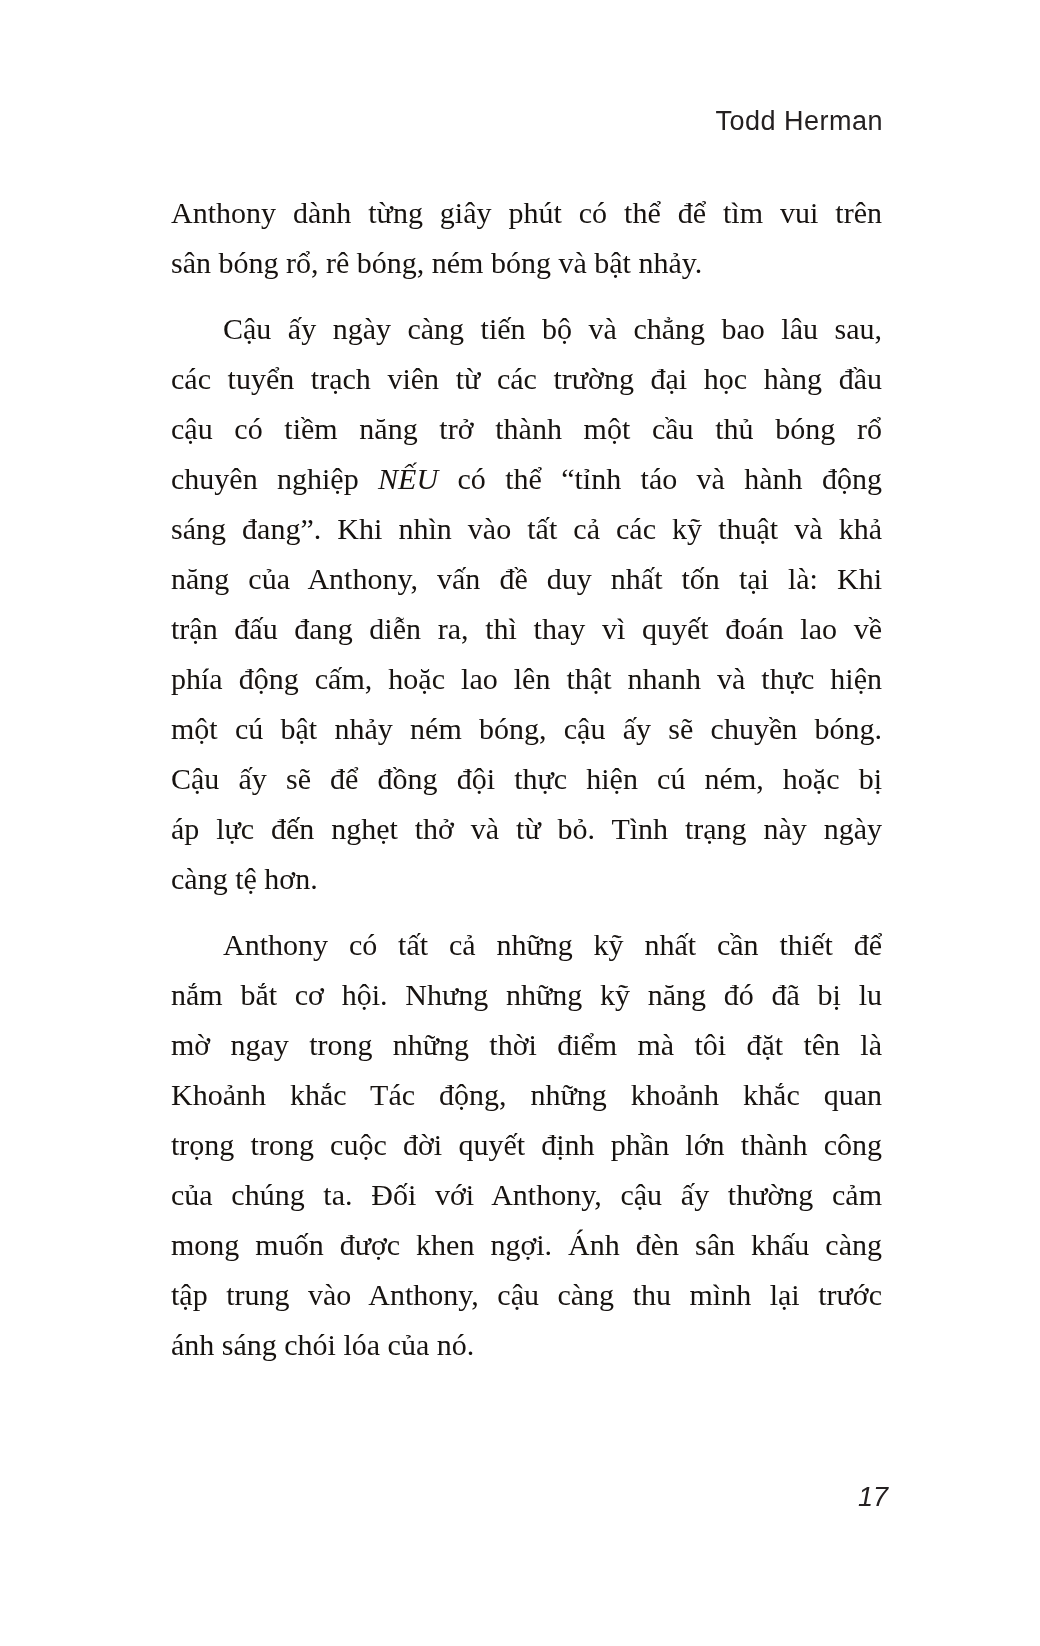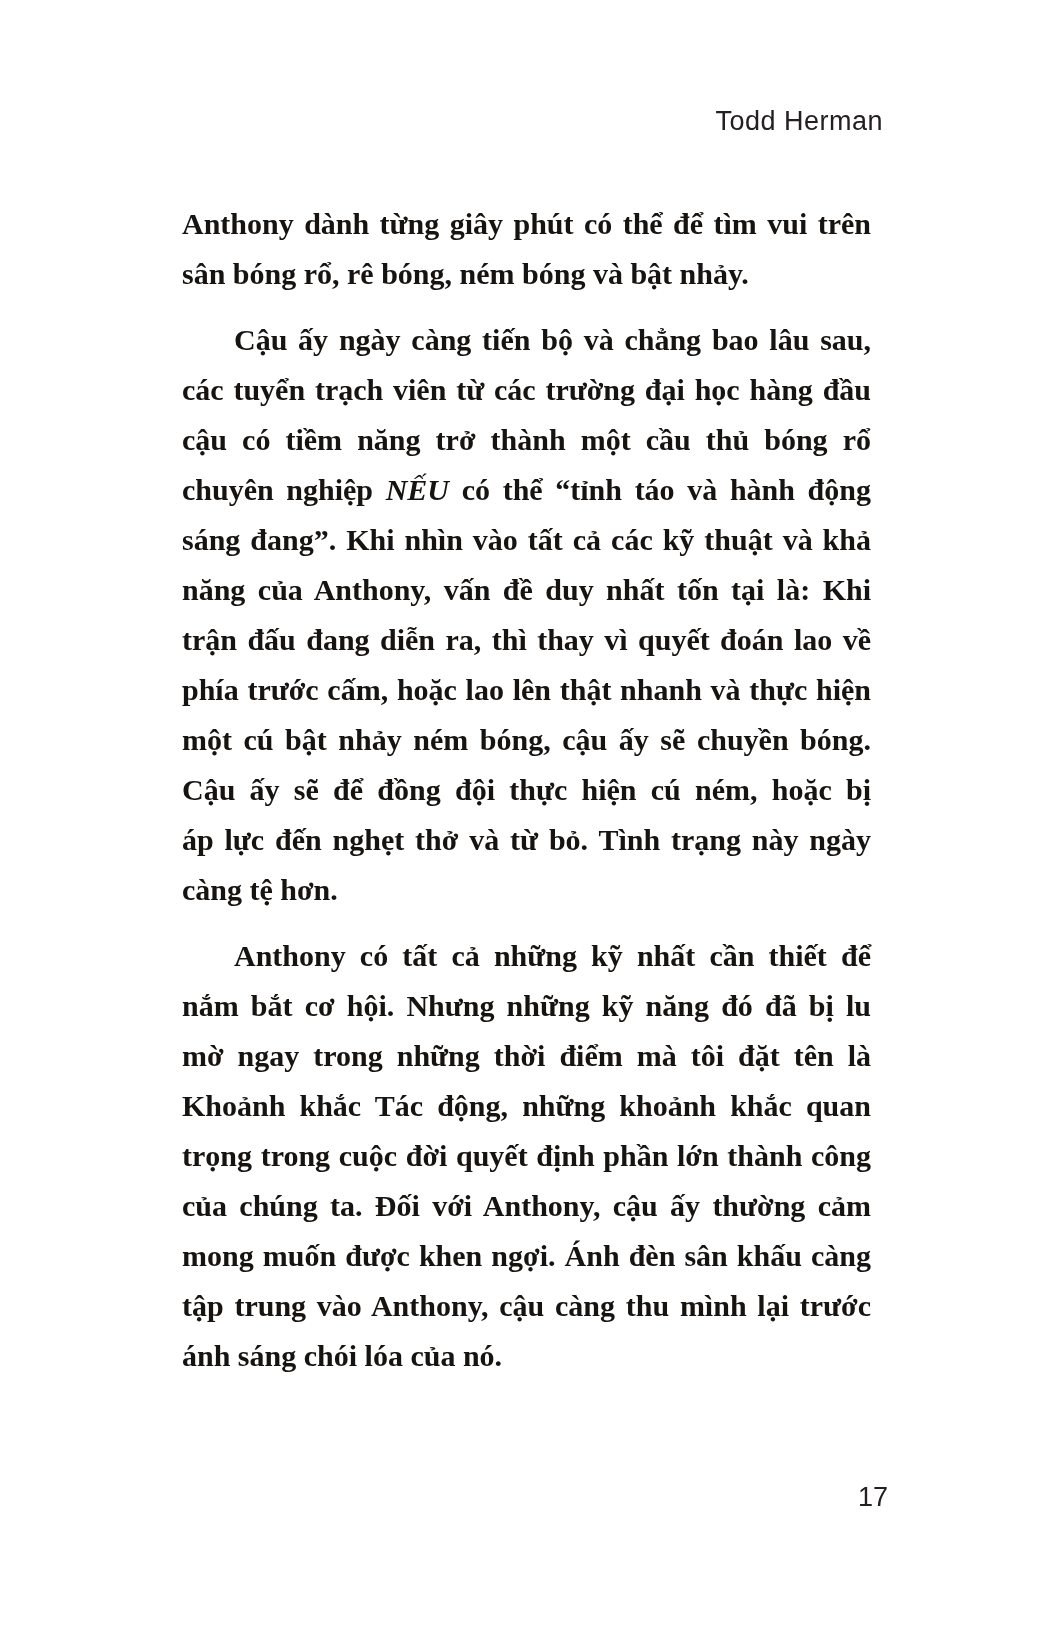--- a/index.html
+++ b/index.html
@@ -26,21 +26,21 @@
     letter-spacing: 0.5px;
   }
   .body-text {
     position: absolute;
     left: 170px;
     top: 187px;
     width: 713px;
     color: var(--body-color, #171310);
     font-size: 30px;
   }
-  .paragraph { margin: 12px; font-weight: bold; }
+  .paragraph { margin: 1px; }
   .paragraph + .paragraph { margin-top: 16px; }
   .line {
     line-height: 50px;
     text-align: justify;
     text-align-last: justify;
     text-justify: inter-word;
     white-space: normal;
   }
   .line.last {
     text-align-last: left;
@@ -52,20 +52,21 @@
     font-style: italic;
   }
   .page-number {
     position: absolute;
     top: 1482px;
     right: 152px;
     font-family: "Liberation Sans", "DejaVu Sans", sans-serif;
     font-size: 27px;
     line-height: 1.15;
     color: var(--heading-color, #242021);
+    font-style: italic;
   }
 </style>
 </head>
 <body>
 
 <div class="page">
   <div class="running-header">Todd Herman</div>
 
   <div class="body-text">
       <div class="paragraph">
@@ -73,21 +74,21 @@
         <div class="line last">sân bóng rổ, rê bóng, ném bóng và bật nhảy.</div>
       </div>
       <div class="paragraph">
         <div class="line indent">Cậu ấy ngày càng tiến bộ và chẳng bao lâu sau,</div>
         <div class="line">các tuyển trạch viên từ các trường đại học hàng đầu</div>
         <div class="line">cậu có tiềm năng trở thành một cầu thủ bóng rổ</div>
         <div class="line">chuyên nghiệp <em>NẾU</em> có thể “tỉnh táo và hành động</div>
         <div class="line">sáng đang”. Khi nhìn vào tất cả các kỹ thuật và khả</div>
         <div class="line">năng của Anthony, vấn đề duy nhất tốn tại là: Khi</div>
         <div class="line">trận đấu đang diễn ra, thì thay vì quyết đoán lao về</div>
-        <div class="line">phía trước cấm, hoặc lao lên thật nhanh và thực hiện</div>
+        <div class="line">phía động cấm, hoặc lao lên thật nhanh và thực hiện</div>
         <div class="line">một cú bật nhảy ném bóng, cậu ấy sẽ chuyền bóng.</div>
         <div class="line">Cậu ấy sẽ để đồng đội thực hiện cú ném, hoặc bị</div>
         <div class="line">áp lực đến nghẹt thở và từ bỏ. Tình trạng này ngày</div>
         <div class="line last">càng tệ hơn.</div>
       </div>
       <div class="paragraph">
         <div class="line indent">Anthony có tất cả những kỹ nhất cần thiết để</div>
         <div class="line">nắm bắt cơ hội. Nhưng những kỹ năng đó đã bị lu</div>
         <div class="line">mờ ngay trong những thời điểm mà tôi đặt tên là</div>
         <div class="line">Khoảnh khắc Tác động, những khoảnh khắc quan</div>

